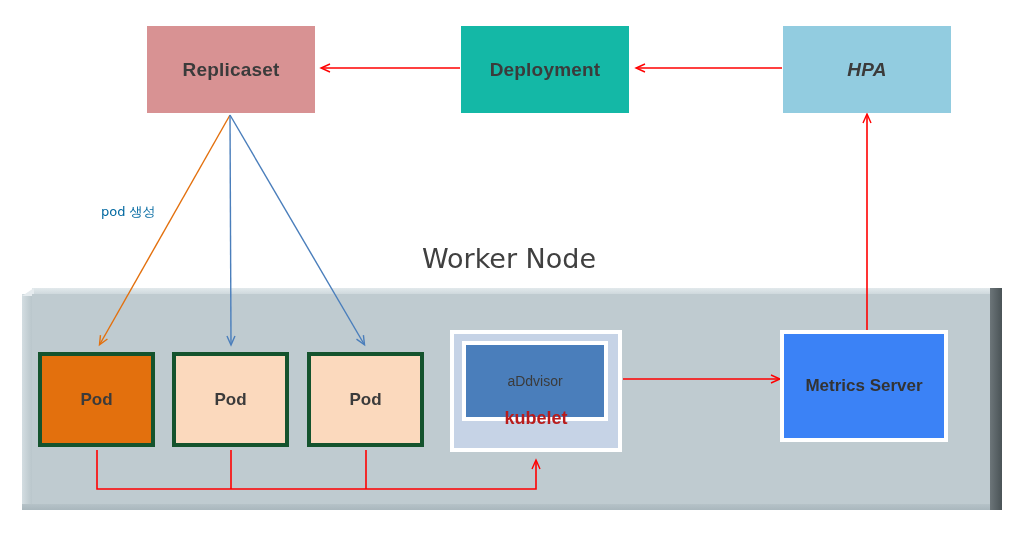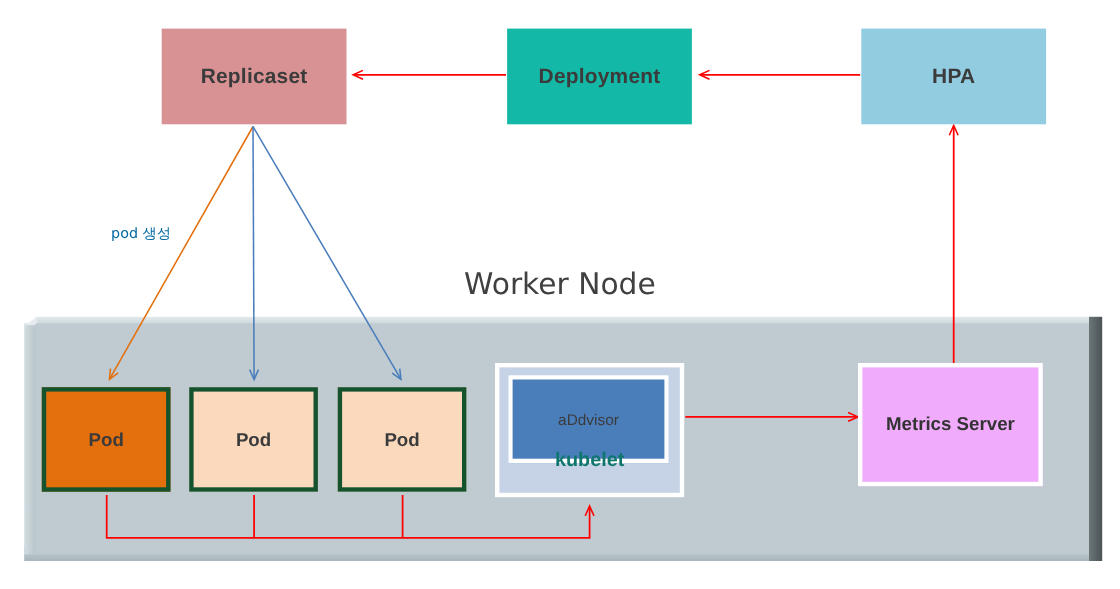--- a/index.html
+++ b/index.html
@@ -33,20 +33,21 @@
   }
   #deployment-box {
     left: 461px; top: 26px; width: 168px; height: 87px;
     background: #14b8a6;
     font-size: 19px;
   }
   #hpa-box {
     left: 783px; top: 26px; width: 168px; height: 87px;
     background: #92cce0;
     font-size: 19px;
+    font-style: italic;
   }
   
   #worker-node-title {
     position: absolute;
     left: 0; top: 243px; width: 1018px;
     text-align: center;
     font-size: 27px;
     font-weight: 400;
     color: #404040;
     font-family: "DejaVu Sans", sans-serif;
@@ -116,31 +117,31 @@
     border: 4px solid #ffffff;
     background: #4a7ebb;
     display: flex; align-items: center; justify-content: center;
     color: #3b3b3b;
     font-size: 14px;
   }
   #kubelet-label {
     position: absolute;
     left: 450px; top: 408px; width: 172px;
     text-align: center;
-    color: #0f766e;
+    color: #b91c1c;
     font-weight: bold;
     font-size: 18px;
   }
   
   #metrics-server-box {
     position: absolute;
     left: 780px; top: 330px; width: 168px; height: 112px;
     box-sizing: border-box;
     border: 4px solid #ffffff;
-    background: #f0abfc;
+    background: #3b82f6;
     display: flex; align-items: center; justify-content: center;
     color: #333333;
     font-weight: bold;
     font-size: 17px;
   }
   
   #pod-create-label {
     position: absolute;
     left: 101px; top: 203px;
     font-size: 13px;

